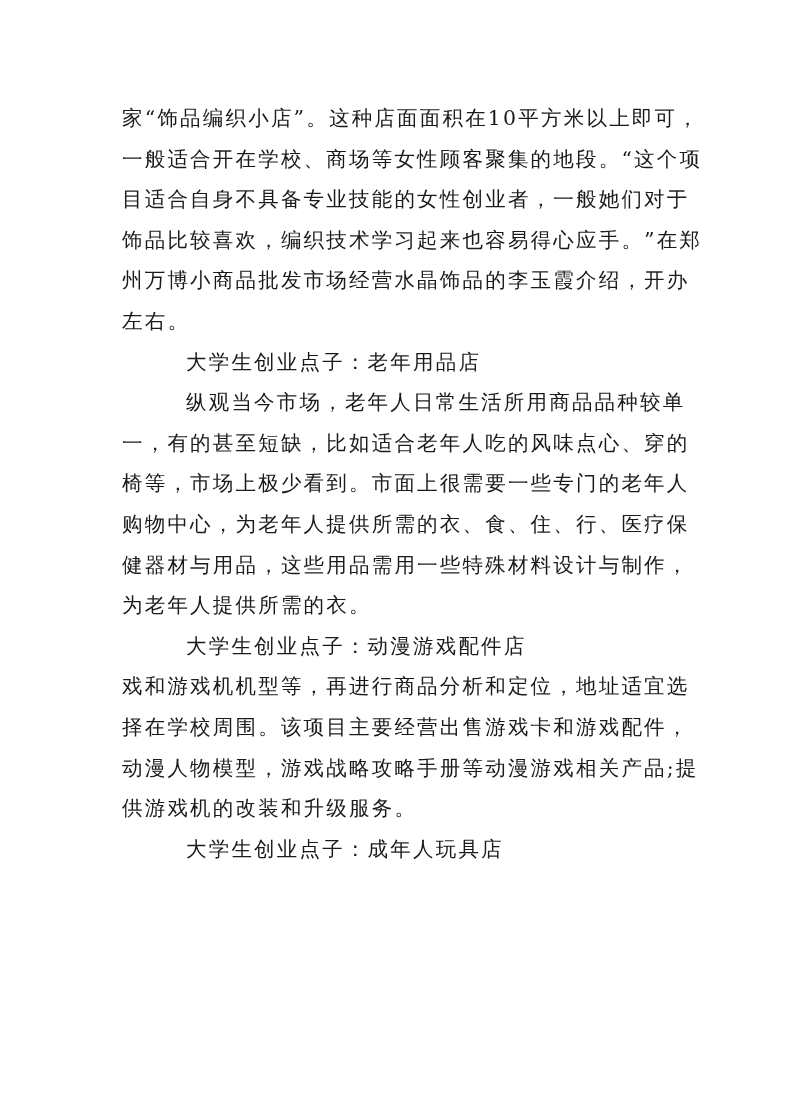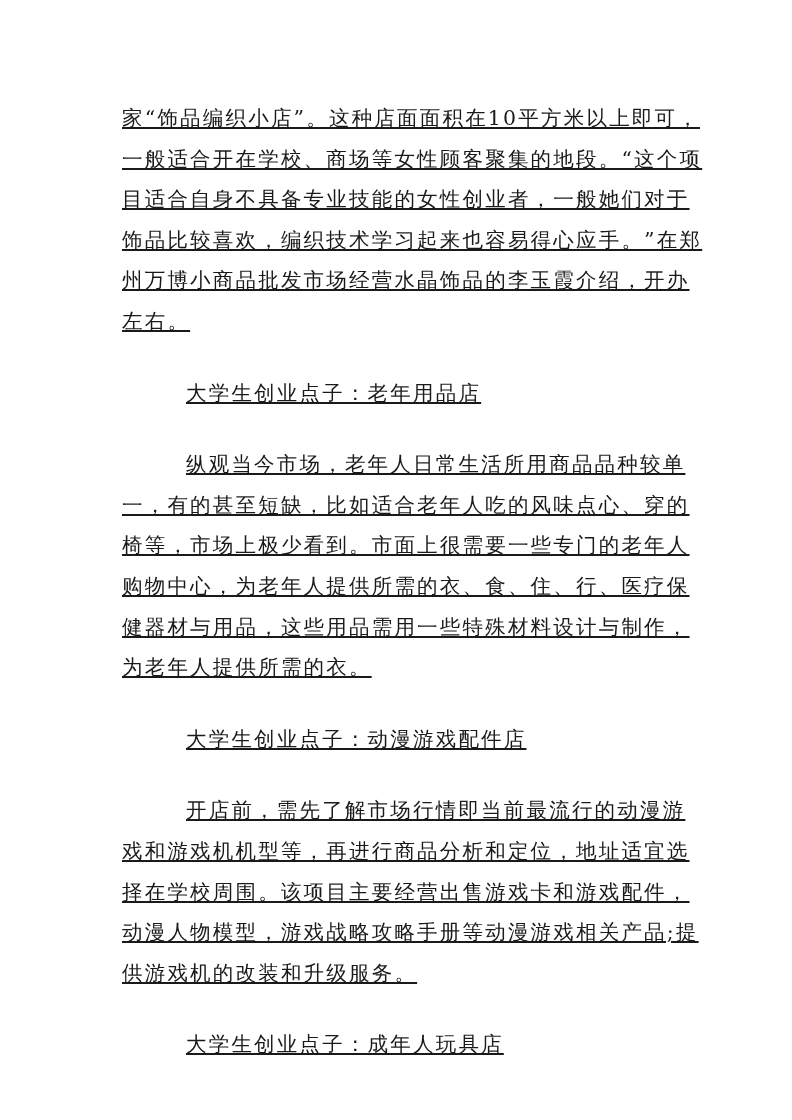--- a/index.html
+++ b/index.html
@@ -7,40 +7,39 @@
   .page {
     position: absolute;
     left: 122px;
     top: 98px;
     width: 545px;
     font-family: "DejaVu Serif", "Liberation Serif", serif;
     font-size: 20.5px;
     color: #1a1a1a;
     line-height: 40.6px;
   }
-  .line { white-space: nowrap; height: 40.6px; letter-spacing: 2.2px; text-decoration: underline; }
-  .indent { padding-left: 64px; margin-top: 31px; }
+  .line { white-space: nowrap; height: 40.6px; letter-spacing: 2.2px; }
+  .indent { padding-left: 64px; }
 </style>
 </head>
 <body>
 
 <div class="page">
   <div class="line">家“饰品编织小店”。这种店面面积在10平方米以上即可，</div>
   <div class="line">一般适合开在学校、商场等女性顾客聚集的地段。“这个项</div>
   <div class="line">目适合自身不具备专业技能的女性创业者，一般她们对于</div>
   <div class="line">饰品比较喜欢，编织技术学习起来也容易得心应手。”在郑</div>
   <div class="line">州万博小商品批发市场经营水晶饰品的李玉霞介绍，开办</div>
   <div class="line">左右。</div>
   <div class="line indent">大学生创业点子：老年用品店</div>
   <div class="line indent">纵观当今市场，老年人日常生活所用商品品种较单</div>
   <div class="line">一，有的甚至短缺，比如适合老年人吃的风味点心、穿的</div>
   <div class="line">椅等，市场上极少看到。市面上很需要一些专门的老年人</div>
   <div class="line">购物中心，为老年人提供所需的衣、食、住、行、医疗保</div>
   <div class="line">健器材与用品，这些用品需用一些特殊材料设计与制作，</div>
   <div class="line">为老年人提供所需的衣。</div>
   <div class="line indent">大学生创业点子：动漫游戏配件店</div>
-  <div class="line indent">开店前，需先了解市场行情即当前最流行的动漫游</div>
   <div class="line">戏和游戏机机型等，再进行商品分析和定位，地址适宜选</div>
   <div class="line">择在学校周围。该项目主要经营出售游戏卡和游戏配件，</div>
   <div class="line">动漫人物模型，游戏战略攻略手册等动漫游戏相关产品;提</div>
   <div class="line">供游戏机的改装和升级服务。</div>
   <div class="line indent">大学生创业点子：成年人玩具店</div>
 </div>
 
 </body></html>

